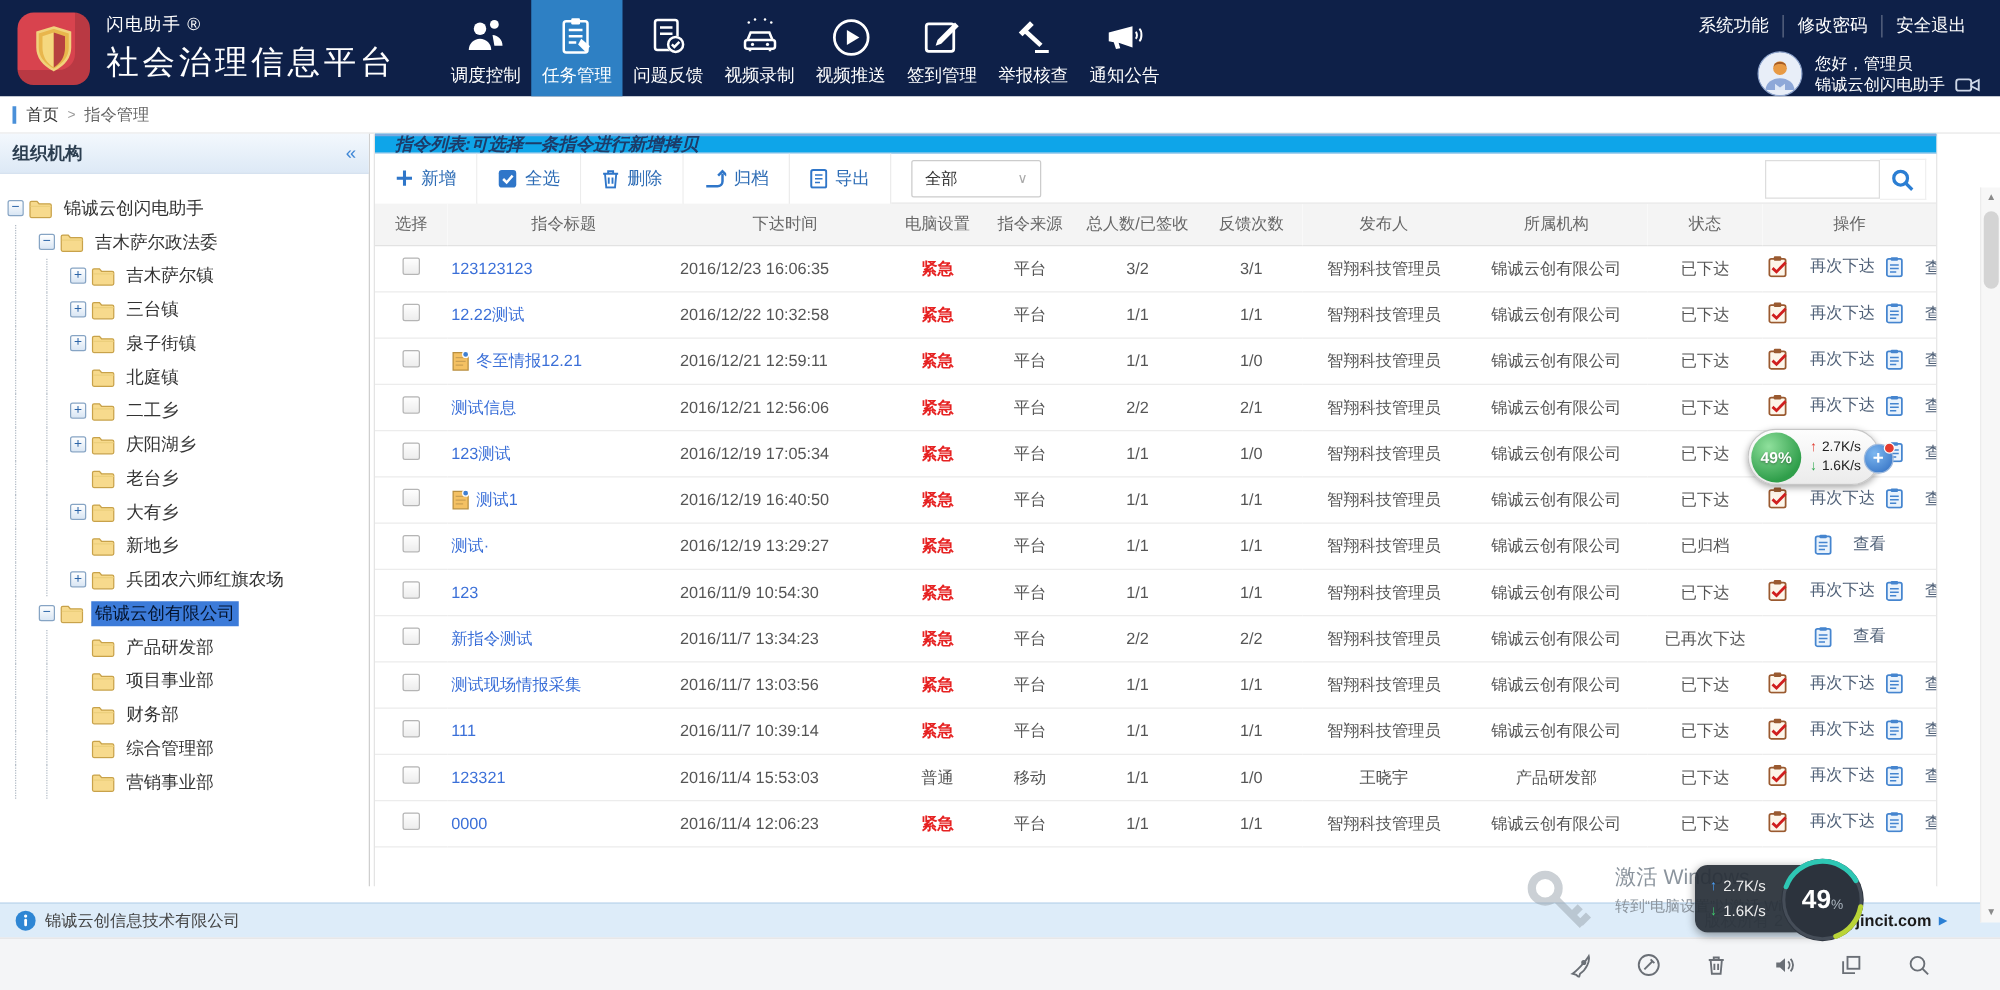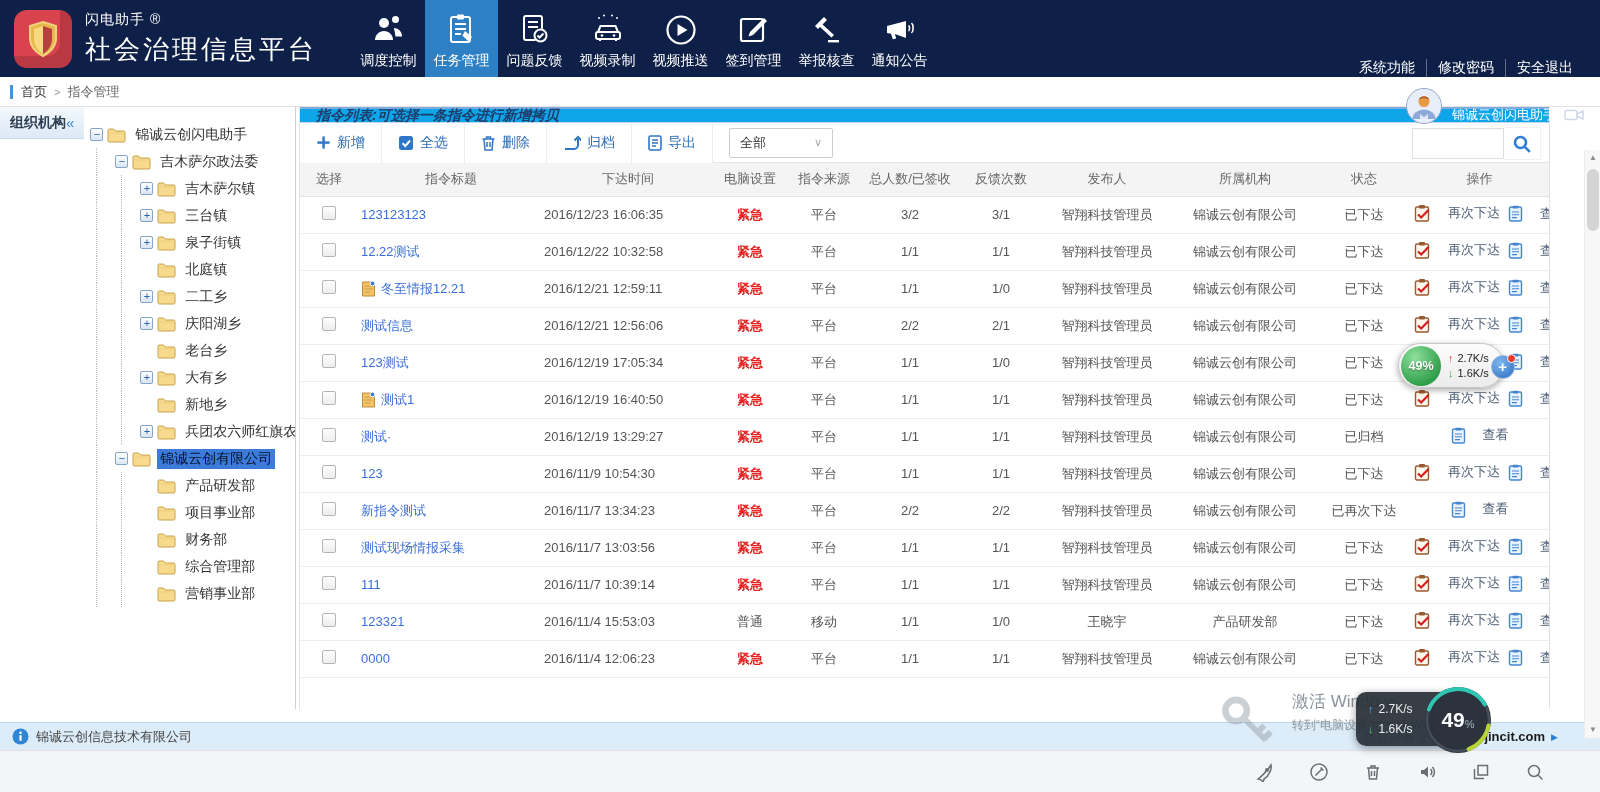--- a/index.html
+++ b/index.html
@@ -14,37 +14,37 @@
   .brand-text{margin-left:13px;}
   .brand-small{font-size:14px;letter-spacing:1px;}
   .brand-large{font-size:26px;letter-spacing:3px;margin-top:3px;}
   .top-nav{display:flex;align-items:stretch;}
   .nav-item{width:73px;display:flex;flex-direction:column;align-items:center;justify-content:flex-end;padding-bottom:7px;cursor:pointer;}
   .nav-item.active{background:#2e80c4;}
   .nav-icon{height:44px;display:flex;align-items:center;justify-content:center;}
   .nav-label{font-size:14px;white-space:nowrap;}
   .header-right{position:absolute;right:16px;top:12px;}
   .top-links{display:flex;justify-content:flex-end;font-size:14px;}
-  .top-links .lnk{padding:0 11px;cursor:pointer;margin-top:47px;}
+  .top-links .lnk{padding:0 11px;cursor:pointer;}
   .top-links .lnk + .lnk{border-left:1px solid rgba(255,255,255,.35);}
   .user-box{display:flex;align-items:center;margin-top:11px;justify-content:flex-end;}
   .avatar{width:36px;height:36px;border-radius:50%;border:1px solid #8ea4cc;overflow:hidden;background:#e8eef8;flex:none;cursor:pointer;}
   .greet{font-size:13px;text-align:left;margin-left:10px;line-height:17px;}
   .greet2{display:flex;align-items:center;gap:8px;}
 
   
   .breadcrumb{height:30px;display:flex;align-items:center;font-size:13px;border-bottom:1px solid #e3e3e3;background:#fff;}
   .bc-bar{width:3px;height:14px;background:#4a90d9;margin:0 8px 0 10px;}
   .bc-home{color:#333;cursor:pointer;}
   .bc-sep{color:#999;margin:0 7px;font-size:11px;}
   .bc-cur{color:#666;}
 
   
   .content{display:flex;height:602px;}
-  .sidebar{width:296px;flex:none;border-right:1px solid #cfcfcf;display:flex;background:#fff;}
+  .sidebar{width:296px;flex:none;border-right:1px solid #cfcfcf;display:flex;flex-direction:column;background:#fff;}
   .side-header{height:32px;background:linear-gradient(#f3f8fd,#dde9f6);border-bottom:1px solid #c9d9ec;display:flex;align-items:center;justify-content:space-between;padding:0 10px;font-size:14px;font-weight:bold;color:#2c3e50;flex:none;}
   .collapse{color:#3f87d6;font-size:15px;font-weight:normal;cursor:pointer;}
   .tree{padding:14px 6px;font-size:14px;color:#333;flex:1;overflow:hidden;}
   .tree-item{display:flex;align-items:center;height:27px;}
   .vguide{width:19px;height:27px;border-left:1px dotted #b3bcc6;margin-left:6px;flex:none;}
   .exp{width:13px;height:13px;border:1px solid #86a4c4;background:linear-gradient(#fff,#d9e6f4);color:#2d65a8;font-size:11px;line-height:10px;text-align:center;flex:none;margin-right:4px;border-radius:2px;cursor:pointer;}
   .exp.none{visibility:hidden;}
   .folder{width:20px;height:16px;margin-right:5px;flex:none;display:flex;}
   .tlabel{padding:1px 3px;white-space:nowrap;cursor:pointer;}
   .tlabel.sel{background:#3c7bd9;color:#04142e;}

